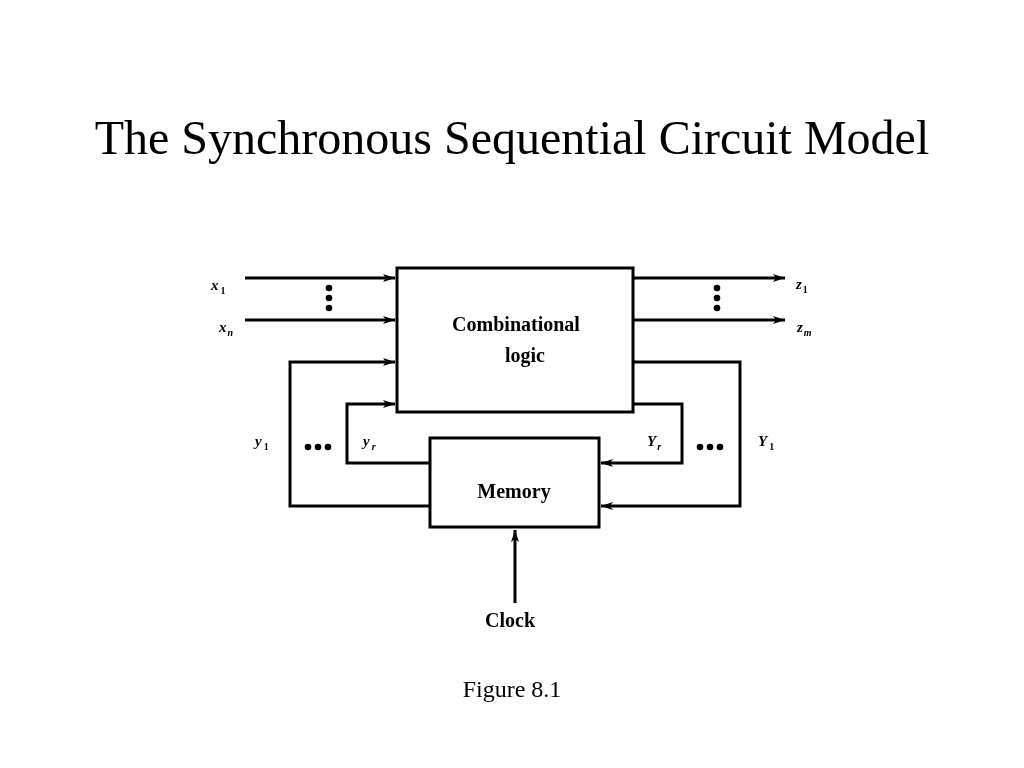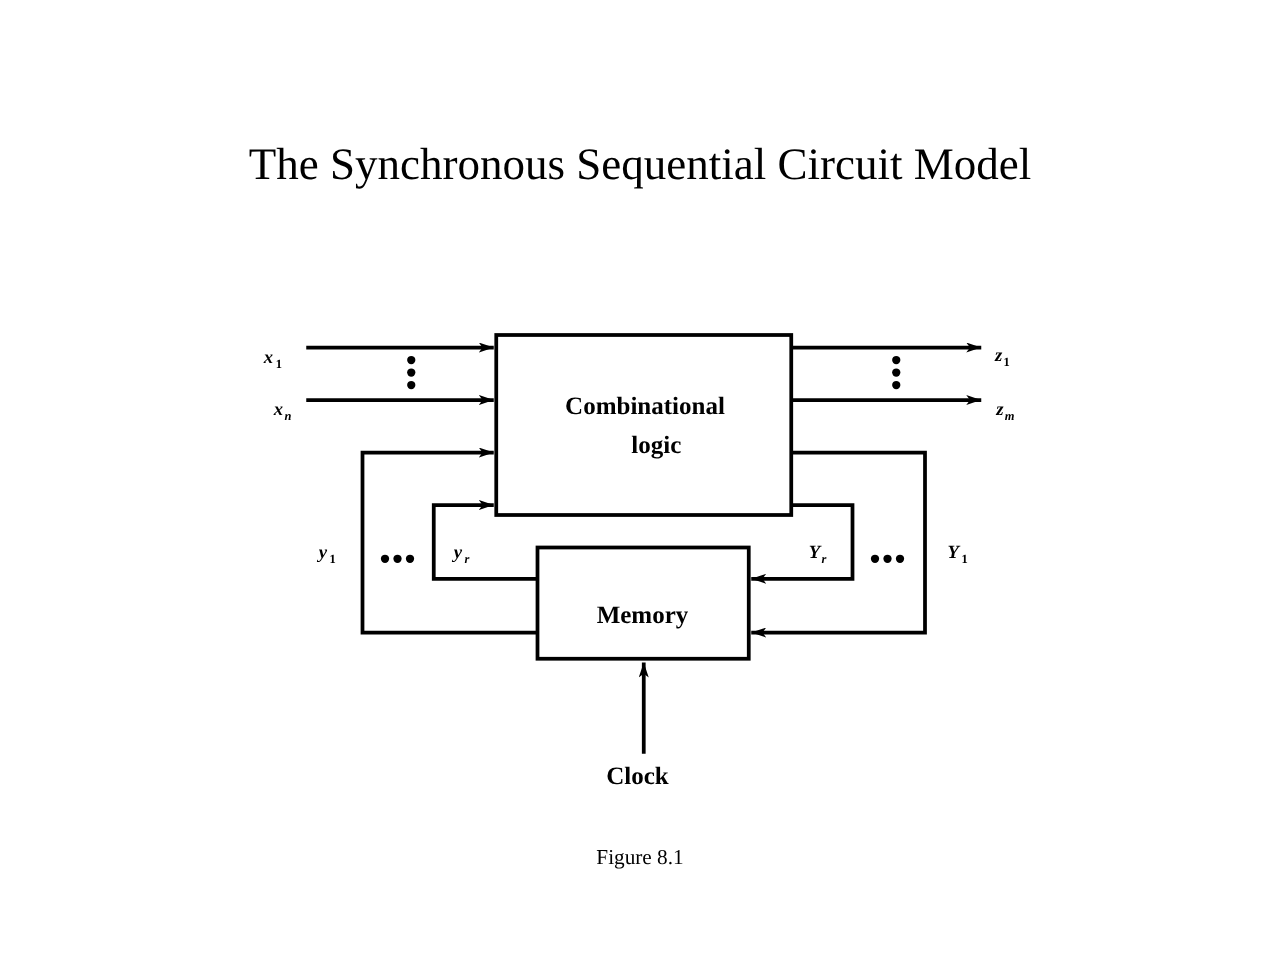--- a/index.html
+++ b/index.html
@@ -1,18 +1,18 @@
 <!DOCTYPE html>
 <html><head>
   <meta charset="utf-8">
   <style>
     html, body { margin: 0; padding: 0; background: #ffffff; }
     body { width: 1024px; height: 768px; position: relative; overflow: hidden; font-family: "Liberation Serif", serif; color: #000; }
-    .title { position: absolute; left: 0; width: 1024px; top: 110px; text-align: center; font-size: 36px; font-family: "Liberation Serif", serif; }
-    .caption { position: absolute; left: 0; width: 1024px; top: 676px; text-align: center; font-size: 17px; font-family: "Liberation Serif", serif; }
+    .title { position: absolute; left: 0; width: 1024px; top: 110px; text-align: center; font-size: 48px; font-family: "Liberation Serif", serif; }
+    .caption { position: absolute; left: 0; width: 1024px; top: 676px; text-align: center; font-size: 24px; font-family: "Liberation Serif", serif; }
     svg { position: absolute; left: 0; top: 0; }
     .lbl { font-family: "Liberation Serif", serif; font-style: italic; font-weight: bold; font-size: 15px; }
     .sub { font-size: 10px; }
     .box-text { font-family: "Liberation Serif", serif; font-weight: bold; font-size: 20px; }
   </style>
 </head>
 <body>
 
 <div class="title">The Synchronous Sequential Circuit Model</div>
 

